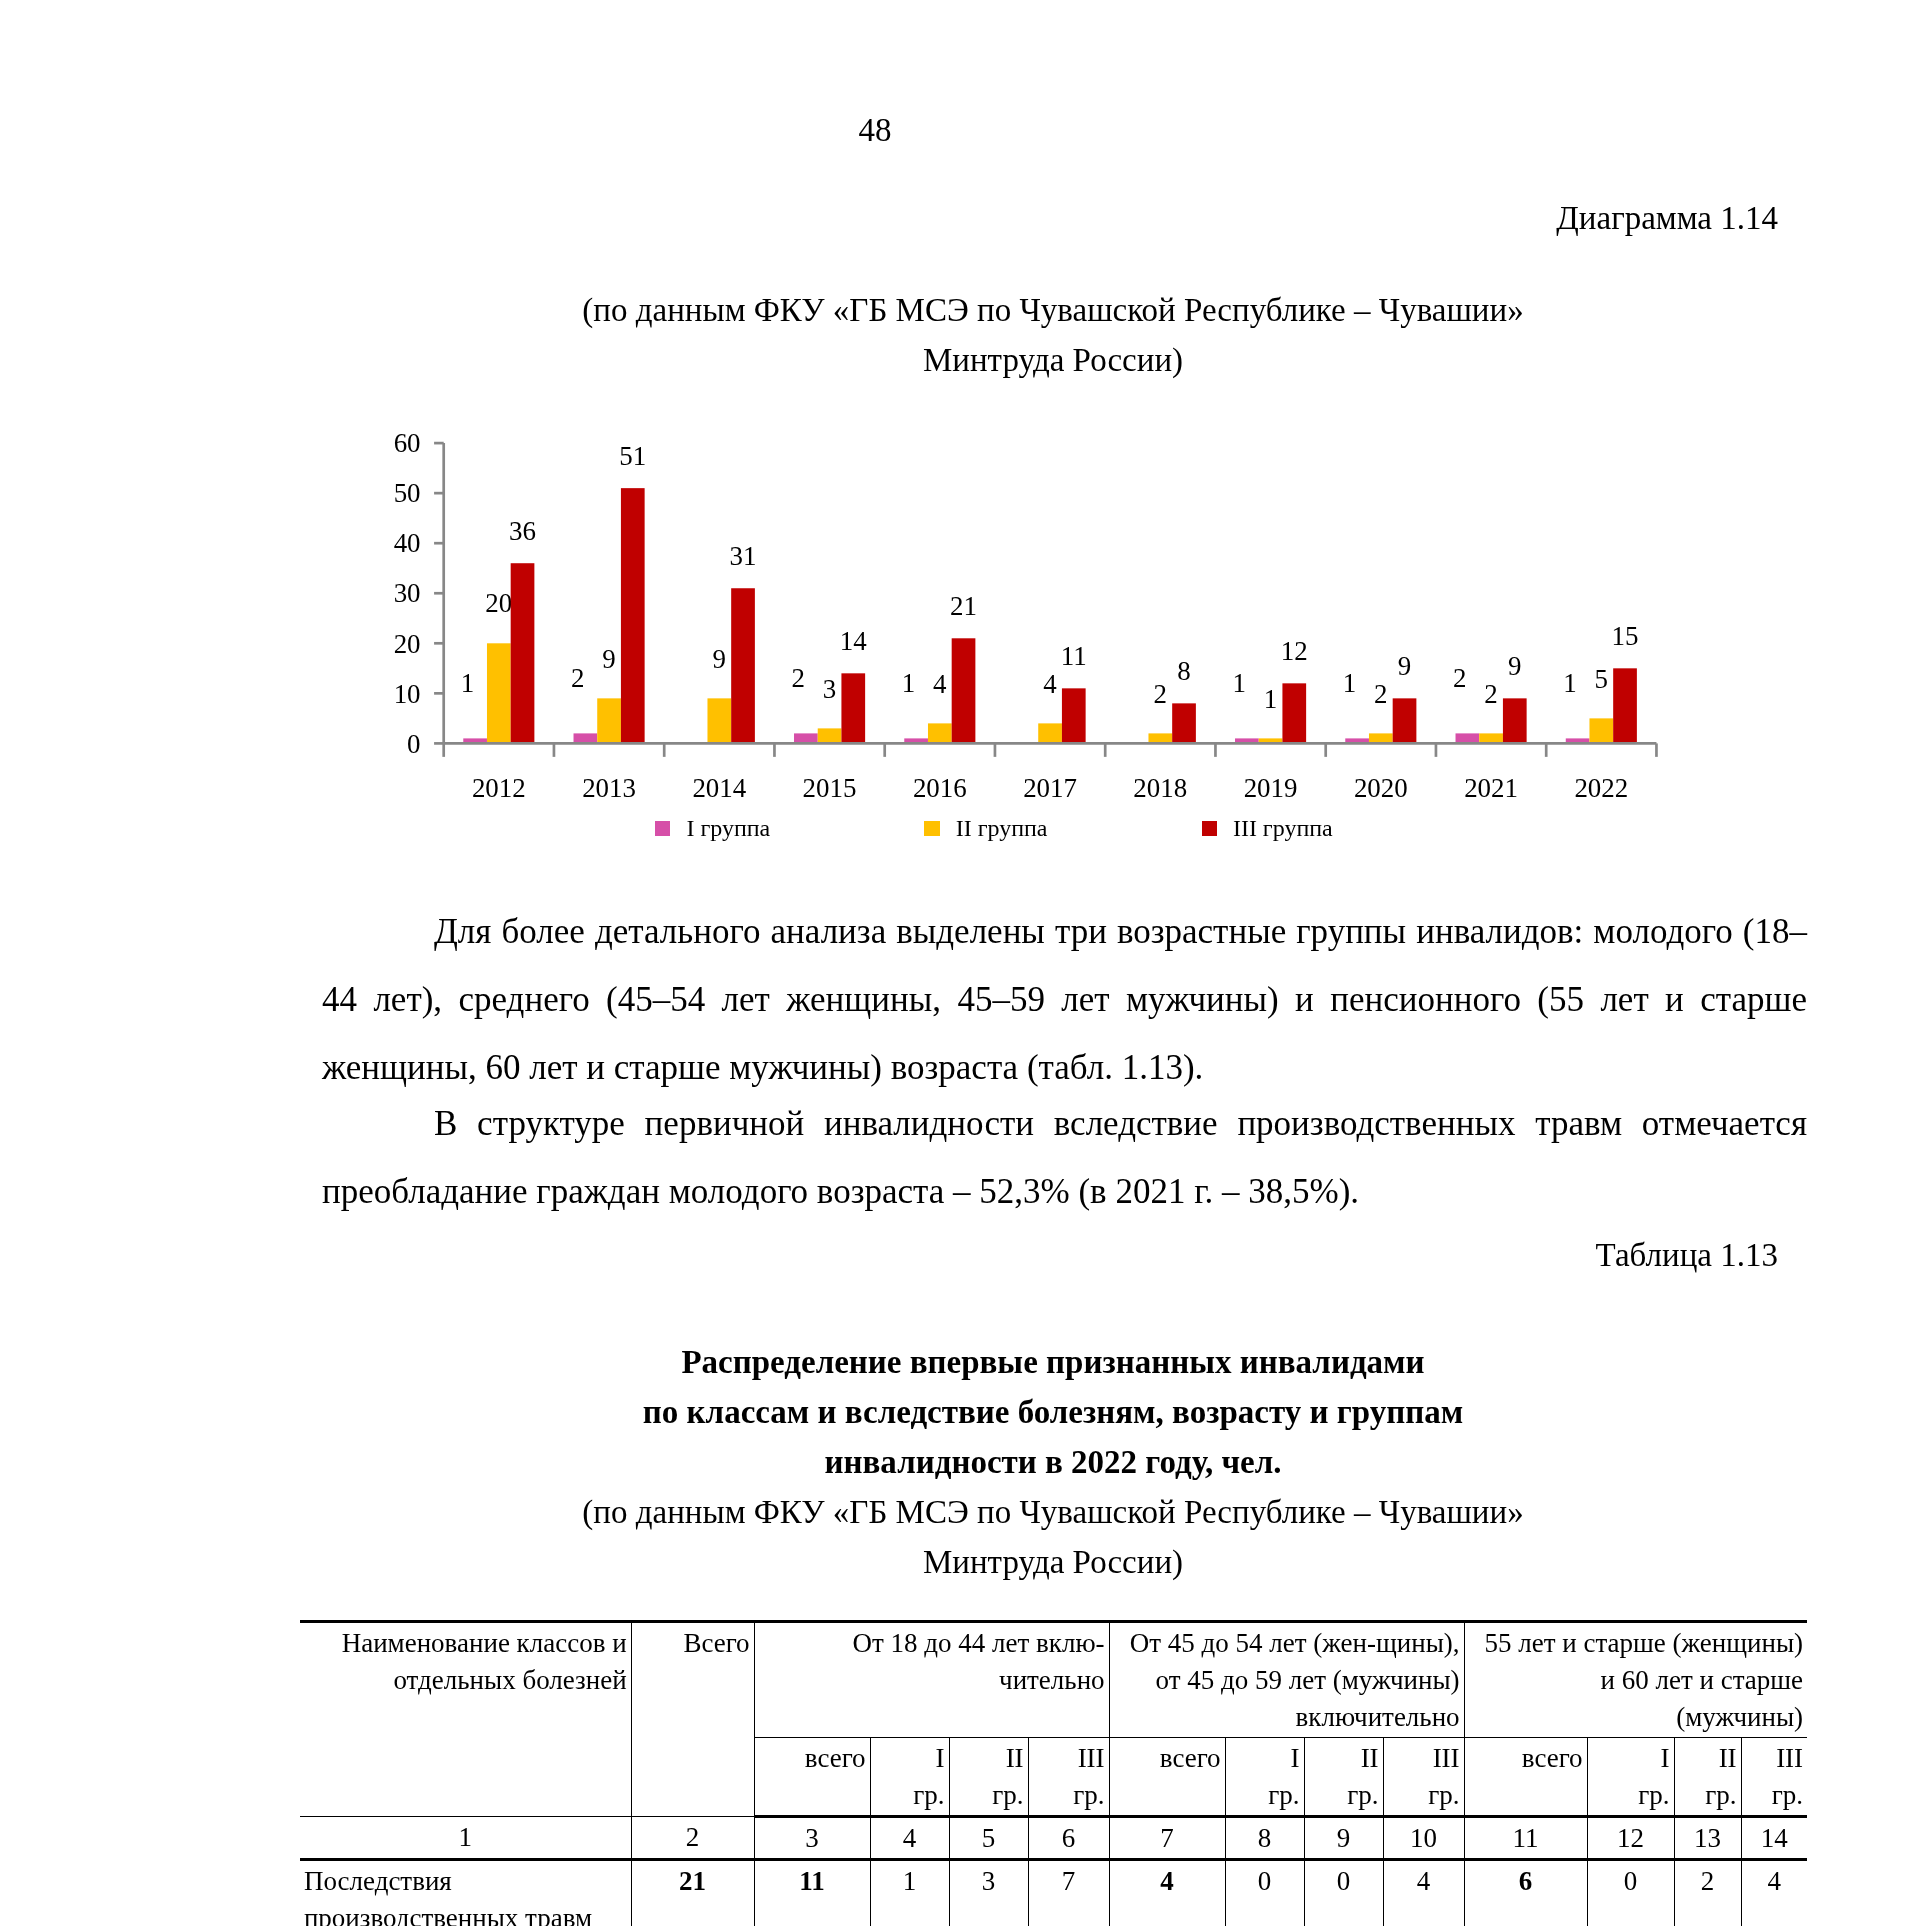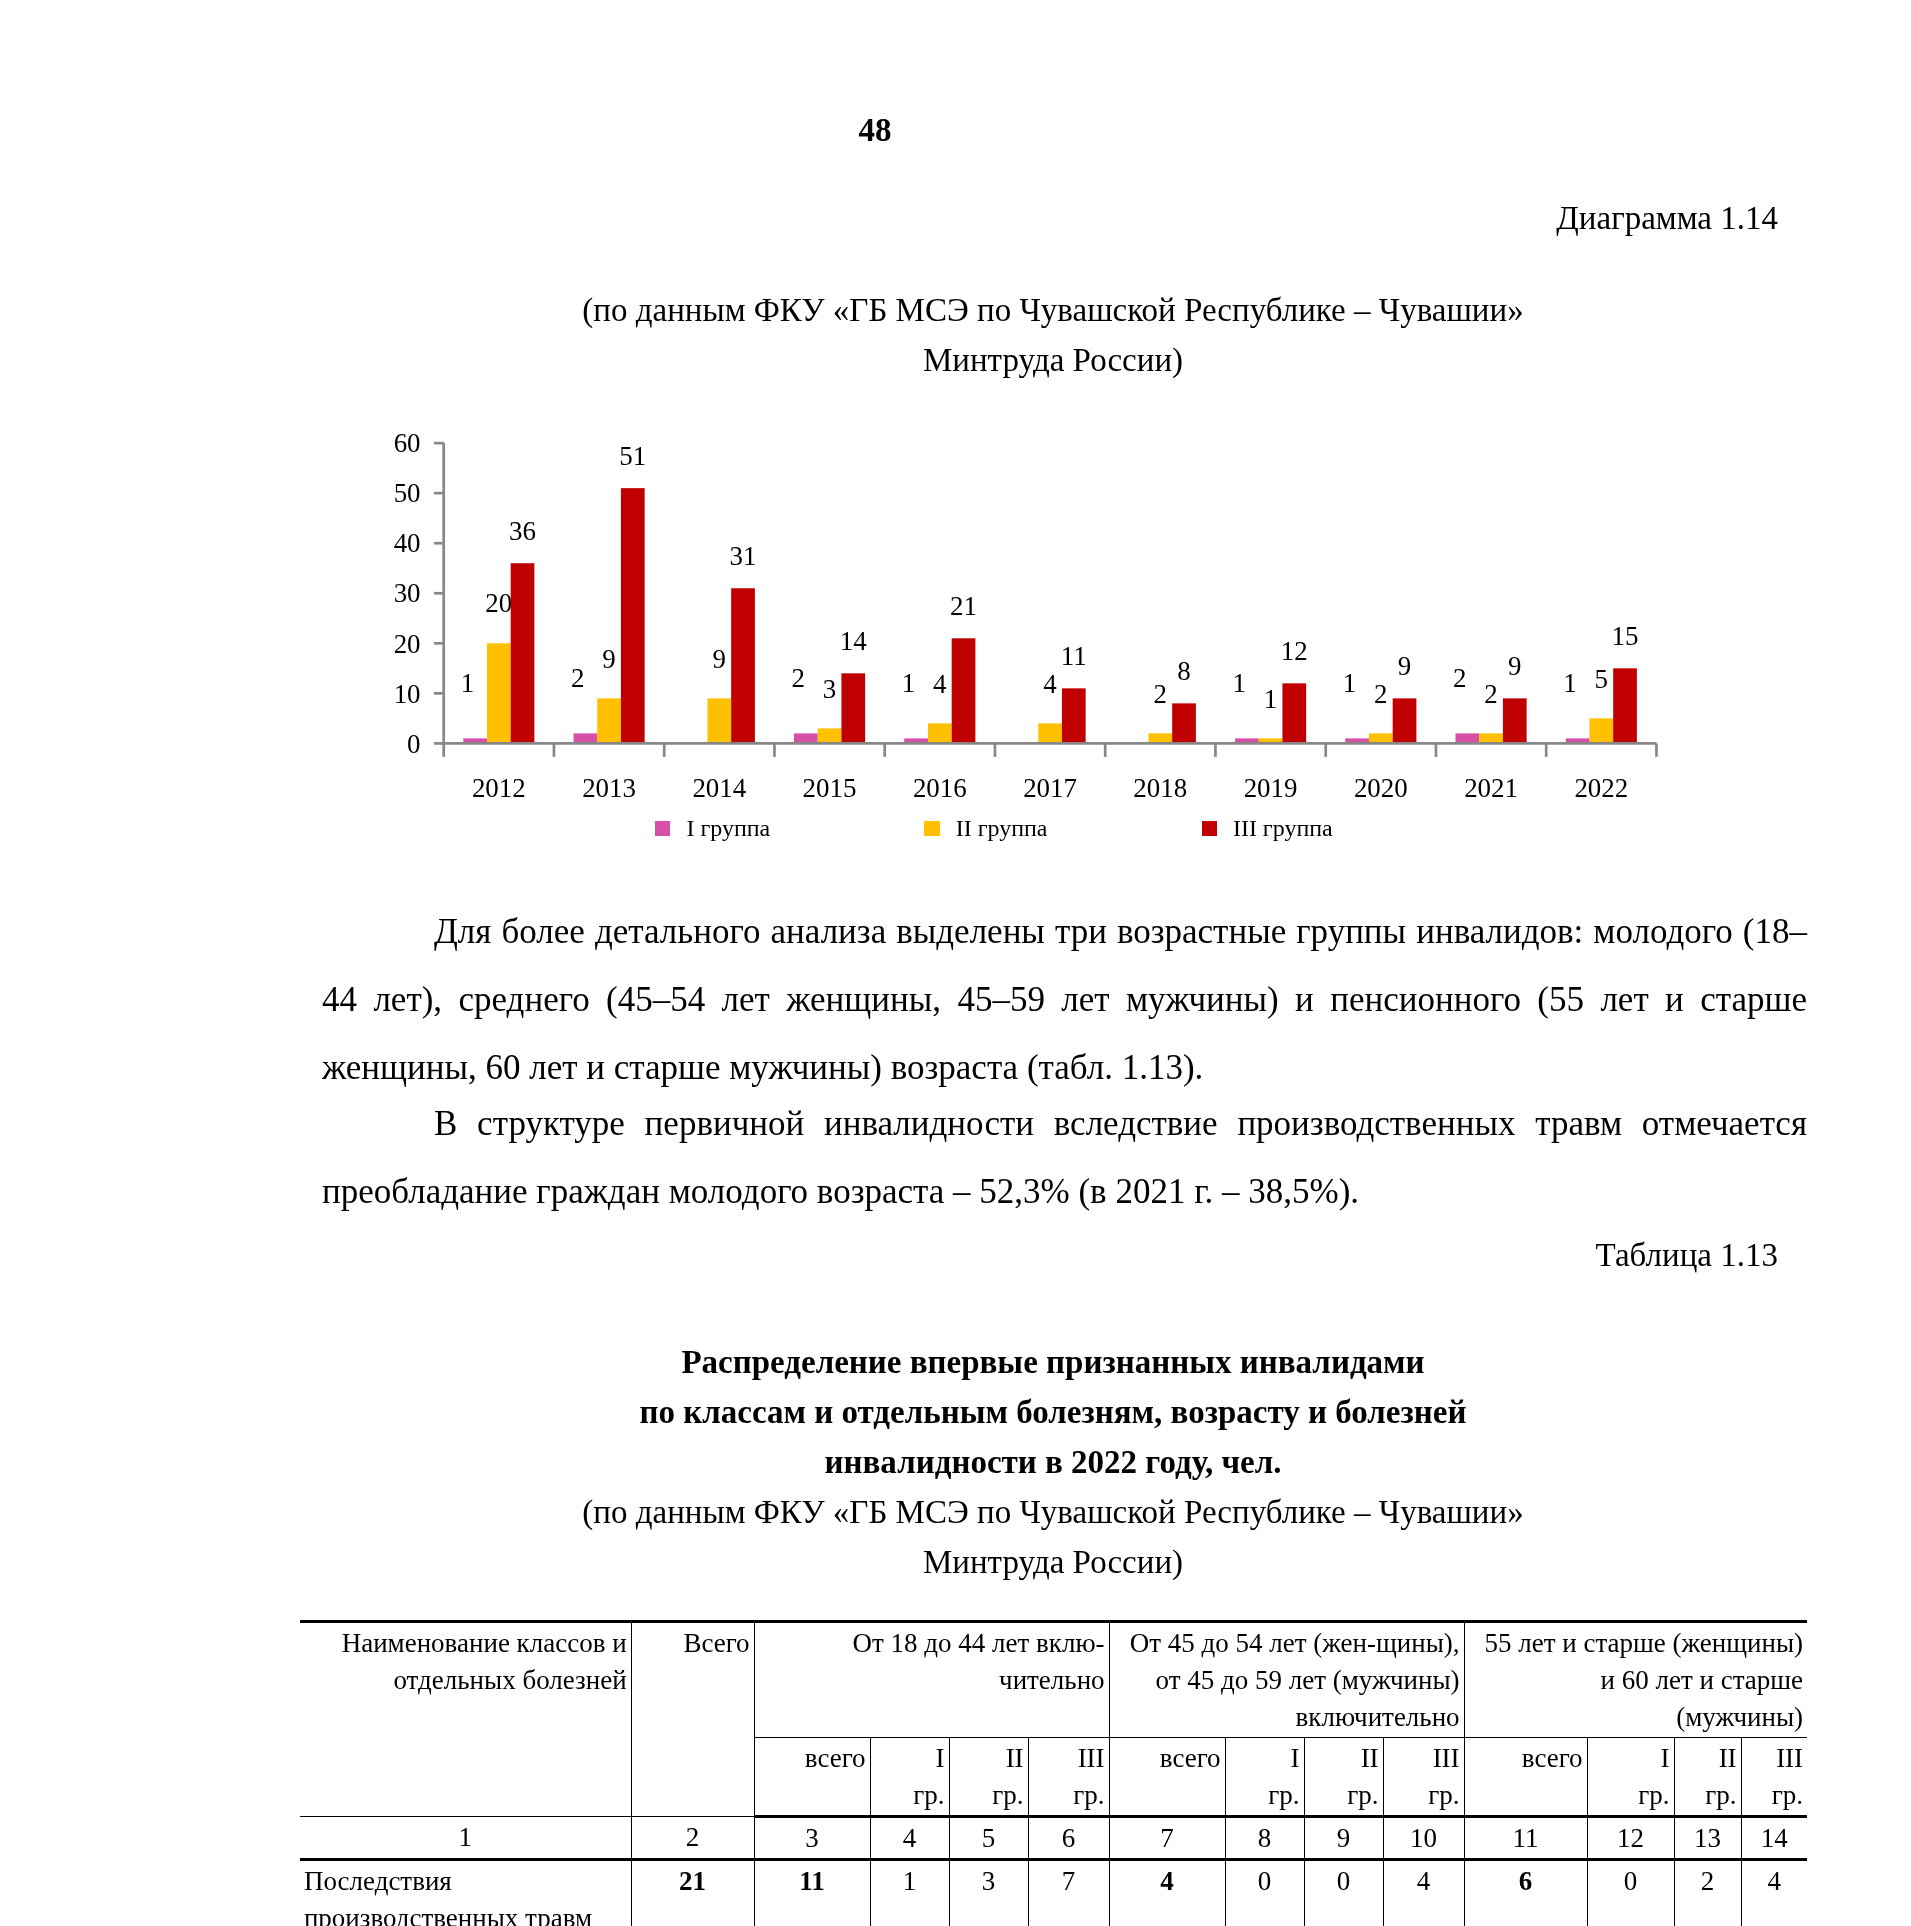--- a/index.html
+++ b/index.html
@@ -1,21 +1,21 @@
 <!DOCTYPE html>
 <html style="font-size:6.2px"><head>
 <meta charset="utf-8">
 <style>
   html, body { margin: 0; padding: 0; background: #ffffff; }
   body {
     width: 1911px; height: 2703px; position: relative; overflow: hidden;
     font-family: "Liberation Serif", "DejaVu Serif", serif; color: #000;
   }
   .abs { position: absolute; }
-  .page-number { left: 0; width: 1750px; top: 112px; text-align: center; font-size: 33px; font-weight: bold; }
+  .page-number { left: 0; width: 1750px; top: 112px; text-align: center; font-size: 33px; }
   .caption-right { right: 133px; font-size: 33px; text-align: left; }
   .center-block { left: 300px; width: 1506px; text-align: center; font-size: 33px; line-height: 50px; }
   .bold { font-weight: bold; }
 
   
   #chart-svg { position: absolute; left: 347px; top: 420px; }
   .tick-label { font-size: 70px; font-family: "Liberation Serif", serif; }
   .data-label { font-size: 70px; font-family: "Liberation Serif", serif; }
   .legend { left: 655px; top: 809px; height: 39px; display: flex; gap: 154px; align-items: center; font-size: 24px; }
   .legend-item { display: flex; align-items: center; gap: 16px; }
@@ -172,21 +172,21 @@
     <span>III группа</span>
   </div>
 </div>
 
 <div class="abs para" style="top:898px;"><span class="indent"></span><span>Для более детального анализа выделены три возрастные группы инвалидов: молодого (18–44 лет), среднего (45–54 лет женщины, 45–59 лет мужчины) и пенсионного (55 лет и старше женщины, 60 лет и старше мужчины) возраста (табл. 1.13).</span></div>
 <div class="abs para" style="top:1090px;"><span class="indent"></span><span>В структуре первичной инвалидности вследствие производственных травм отмечается преобладание граждан молодого возраста – 52,3% (в 2021 г. – 38,5%).</span></div>
 
 <div class="abs caption-right" style="top:1237px;">Таблица 1.13</div>
 <div class="abs center-block" style="top:1337px;">
   <div class="bold">Распределение впервые признанных инвалидами</div>
-  <div class="bold">по классам и отдельным болезням, возрасту и болезней</div>
+  <div class="bold">по классам и вследствие болезням, возрасту и группам</div>
   <div class="bold">инвалидности в 2022 году, чел.</div>
   <div>(по данным ФКУ «ГБ МСЭ по Чувашской Республике – Чувашии»</div>
   <div>Минтруда России)</div>
 </div>
 
 <table class="data-table">
   <colgroup>
     <col style="width:331px">
       <col style="width:123px">
     <col style="width:116px">

